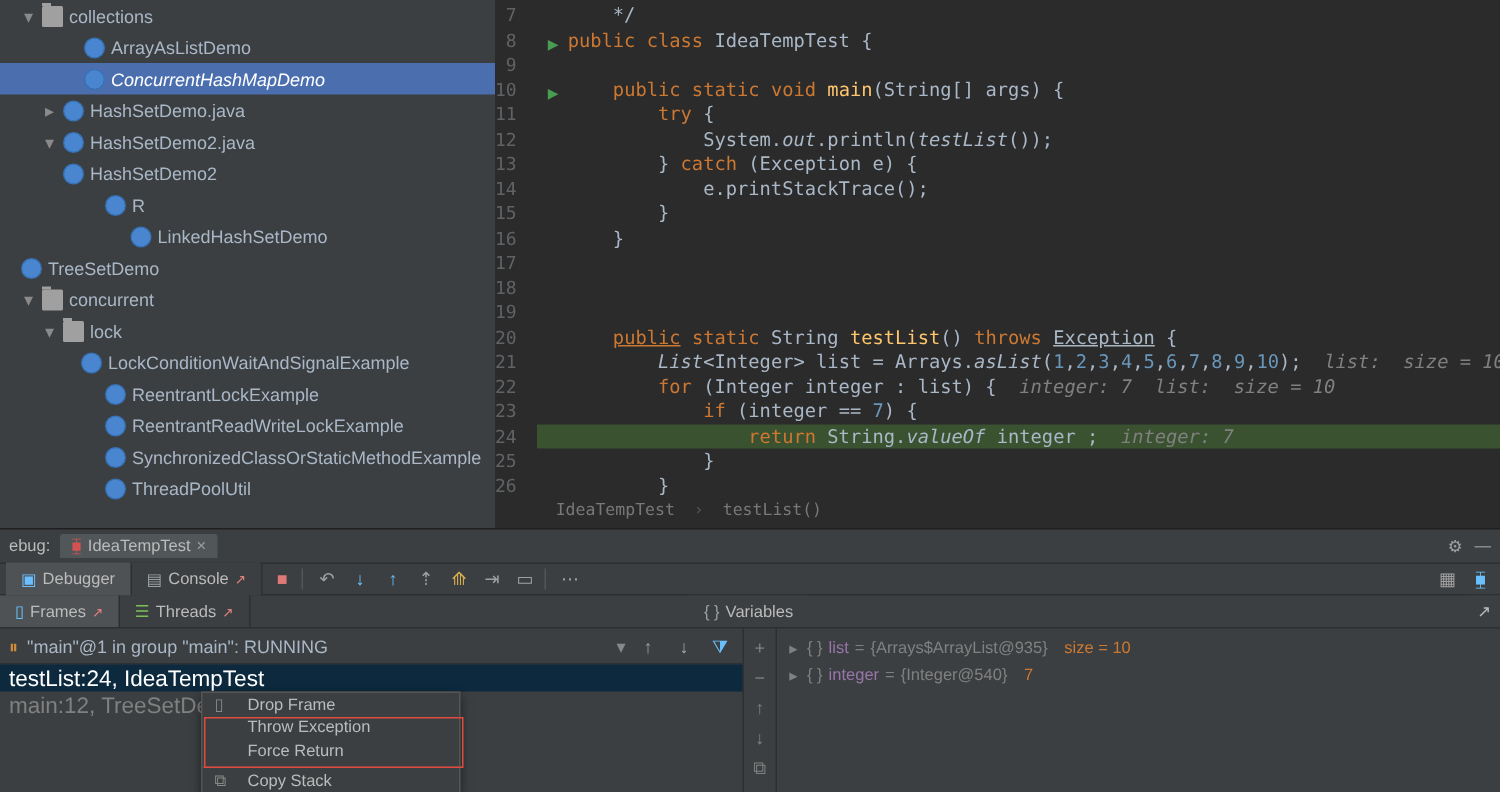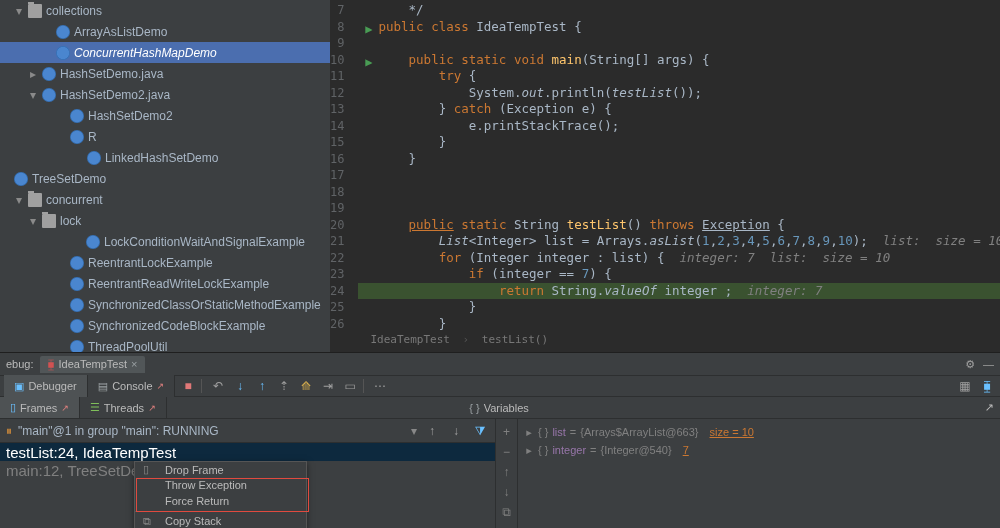--- a/index.html
+++ b/index.html
@@ -57,21 +57,21 @@
   .fr-row.cur{background:#0d293e;color:#fff;}
   .fr-row.dim{color:#808080;}
   .vars{flex:1;display:flex;}
   .vars-side{width:22px;display:flex;flex-direction:column;align-items:center;gap:6px;padding-top:6px;border-right:1px solid #2d2f30;color:#808080;}
   .vars-list{flex:1;padding:4px 6px;font-size:11px;}
   .vrow{height:18px;display:flex;align-items:center;gap:4px;}
   .vrow .exp{color:#808080;width:10px;text-align:center;}
   .vrow .vname{color:#9876aa;}
   .vrow .eq{color:#808080;}
   .vrow .vval{color:#808080;}
-  .vrow .hi{color:#cc7832;text-decoration:underline;}
+  .vrow .hi{color:#cc7832;}
   
   .ctx{position:absolute;left:134px;top:461px;width:173px;background:#3c3f41;border:1px solid #555;box-shadow:0 2px 6px rgba(0,0,0,.5);z-index:50;}
   .ctx .mi{display:flex;align-items:center;height:15.5px;padding:0 8px;gap:8px;font-size:11px;color:#bbb;}
   .ctx .mi .micon{width:14px;color:#888;}
   .redbox{position:absolute;left:136px;top:478px;width:173px;height:34px;border:1.5px solid #e04a3f;z-index:60;pointer-events:none;}
   .sep-ln{height:1px;background:#555;margin:2px 0;}
 </style>
 </head>
 <body>
 
@@ -95,21 +95,21 @@
       <div class="tree-item" style="padding-left: 28px;">
         <span class="arrow">▸</span>
         <span class="ficon java"></span>
         <span class="lbl">HashSetDemo.java</span>
       </div>
       <div class="tree-item" style="padding-left: 28px;">
         <span class="arrow">▾</span>
         <span class="ficon java"></span>
         <span class="lbl">HashSetDemo2.java</span>
       </div>
-      <div class="tree-item" style="padding-left: 56px;">
+      <div class="tree-item" style="padding-left: 28px;">
         <span class="arrow"></span>
         <span class="ficon java"></span>
         <span class="lbl">HashSetDemo2</span>
       </div>
       <div class="tree-item" style="padding-left: 56px;">
         <span class="arrow"></span>
         <span class="ficon java"></span>
         <span class="lbl">R</span>
       </div>
       <div class="tree-item" style="padding-left: 42px; margin-left: 31px;">
@@ -125,44 +125,39 @@
       <div class="tree-item" style="padding-left: 14px;">
         <span class="arrow">▾</span>
         <span class="ficon folder"></span>
         <span class="lbl">concurrent</span>
       </div>
       <div class="tree-item" style="padding-left: 28px;">
         <span class="arrow">▾</span>
         <span class="ficon folder"></span>
         <span class="lbl">lock</span>
       </div>
-      <div class="tree-item" style="padding-left: 40px; margin-left: 32px;">
+      <div class="tree-item" style="padding-left: 40px;">
         <span class="arrow"></span>
         <span class="ficon java"></span>
         <span class="lbl">LockConditionWaitAndSignalExample</span>
       </div>
       <div class="tree-item" style="padding-left: 56px;">
         <span class="arrow"></span>
         <span class="ficon java"></span>
         <span class="lbl">ReentrantLockExample</span>
       </div>
       <div class="tree-item" style="padding-left: 56px;">
         <span class="arrow"></span>
         <span class="ficon java"></span>
         <span class="lbl">ReentrantReadWriteLockExample</span>
       </div>
       <div class="tree-item" style="padding-left: 56px;">
         <span class="arrow"></span>
         <span class="ficon java"></span>
         <span class="lbl">SynchronizedClassOrStaticMethodExample</span>
-      </div>
-      <div class="tree-item" style="padding-left: 56px;">
-        <span class="arrow"></span>
-        <span class="ficon java"></span>
-        <span class="lbl">SynchronizedCodeBlockExample</span>
       </div>
       <div class="tree-item" style="padding-left: 56px;">
         <span class="arrow"></span>
         <span class="ficon java"></span>
         <span class="lbl">ThreadPoolUtil</span>
       </div>
     </div>
 </div>
 
 <div class="editor">
@@ -296,21 +291,21 @@
     <div class="vars">
       <div class="vars-side">
         <span>+</span>
         <span>−</span>
         <span>↑</span>
         <span>↓</span>
         <span>⧉</span>
         <span>👓</span>
       </div>
       <div class="vars-list" id="vlist">
-          <div class="vrow"><span class="exp">▸</span><span style="color:#808080;">{ }</span><span class="vname">list</span><span class="eq"> = </span><span class="vval">{Arrays$ArrayList@663}</span>&nbsp;<span class="hi">size = 10</span></div>
+          <div class="vrow"><span class="exp">▸</span><span style="color:#808080;">{ }</span><span class="vname">list</span><span class="eq"> = </span><span class="vval">{Arrays$ArrayList@935}</span>&nbsp;<span class="hi">size = 10</span></div>
           <div class="vrow"><span class="exp">▸</span><span style="color:#808080;">{ }</span><span class="vname">integer</span><span class="eq"> = </span><span class="vval">{Integer@540}</span>&nbsp;<span class="hi">7</span></div>
         </div>
     </div>
   </div>
 </div>
 
 <div class="ctx">
   <div class="mi">
       <span class="micon">▯</span>
       <span>Drop Frame</span>

